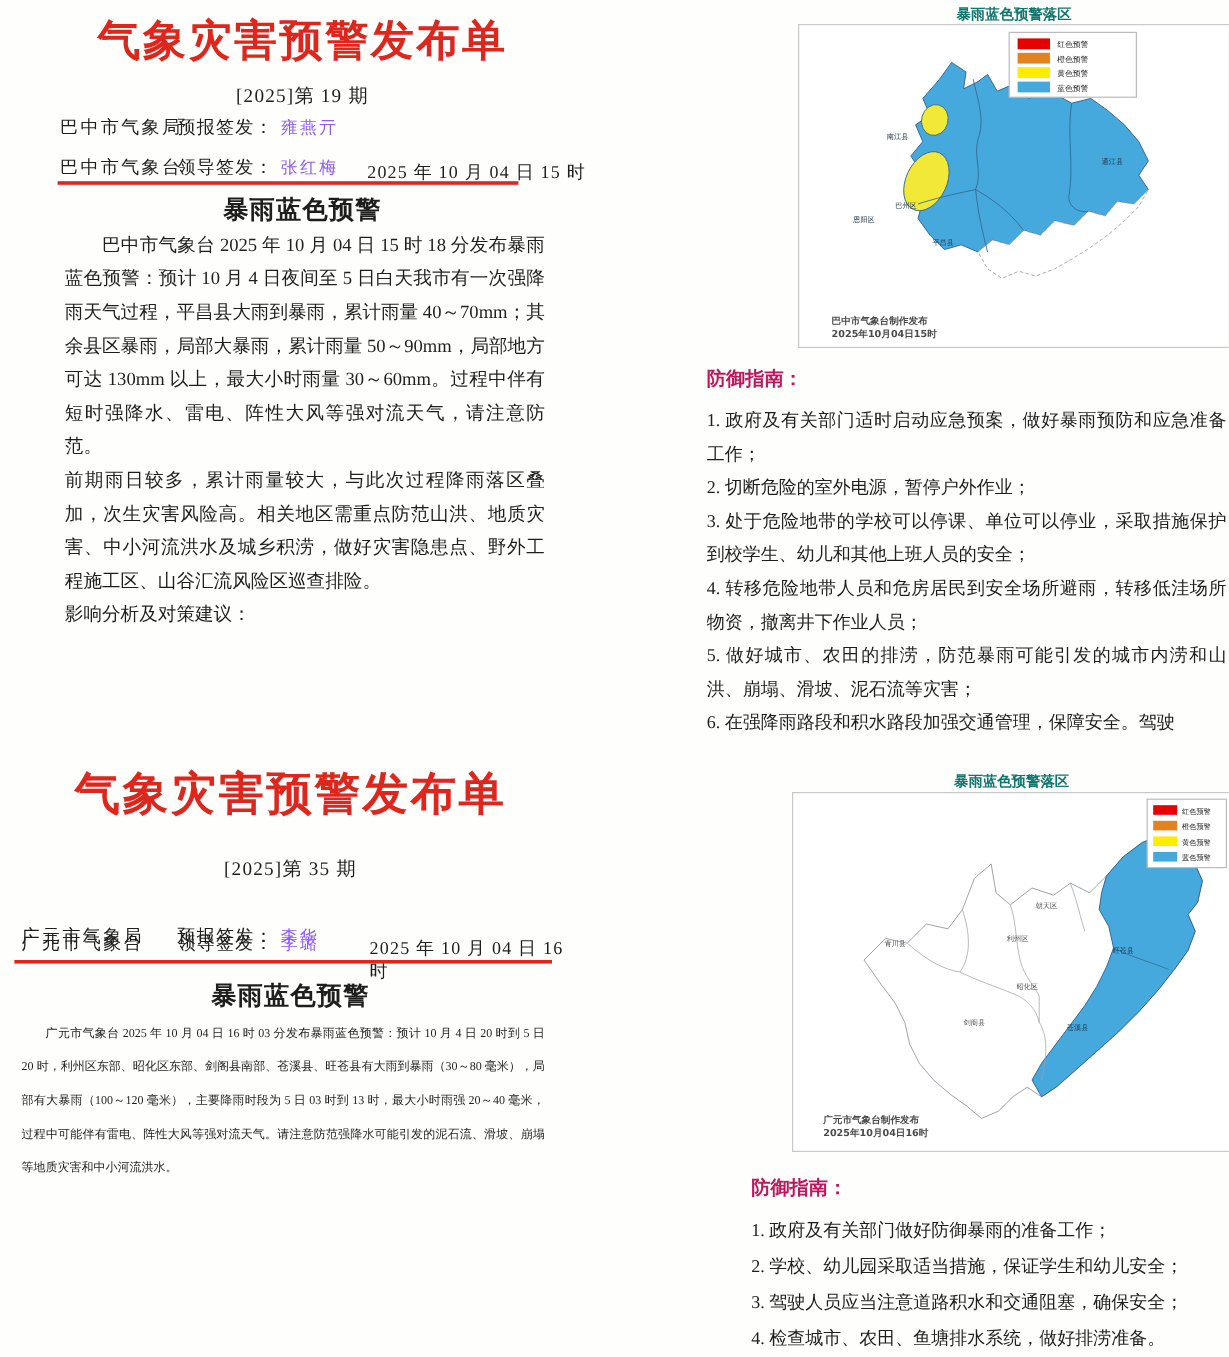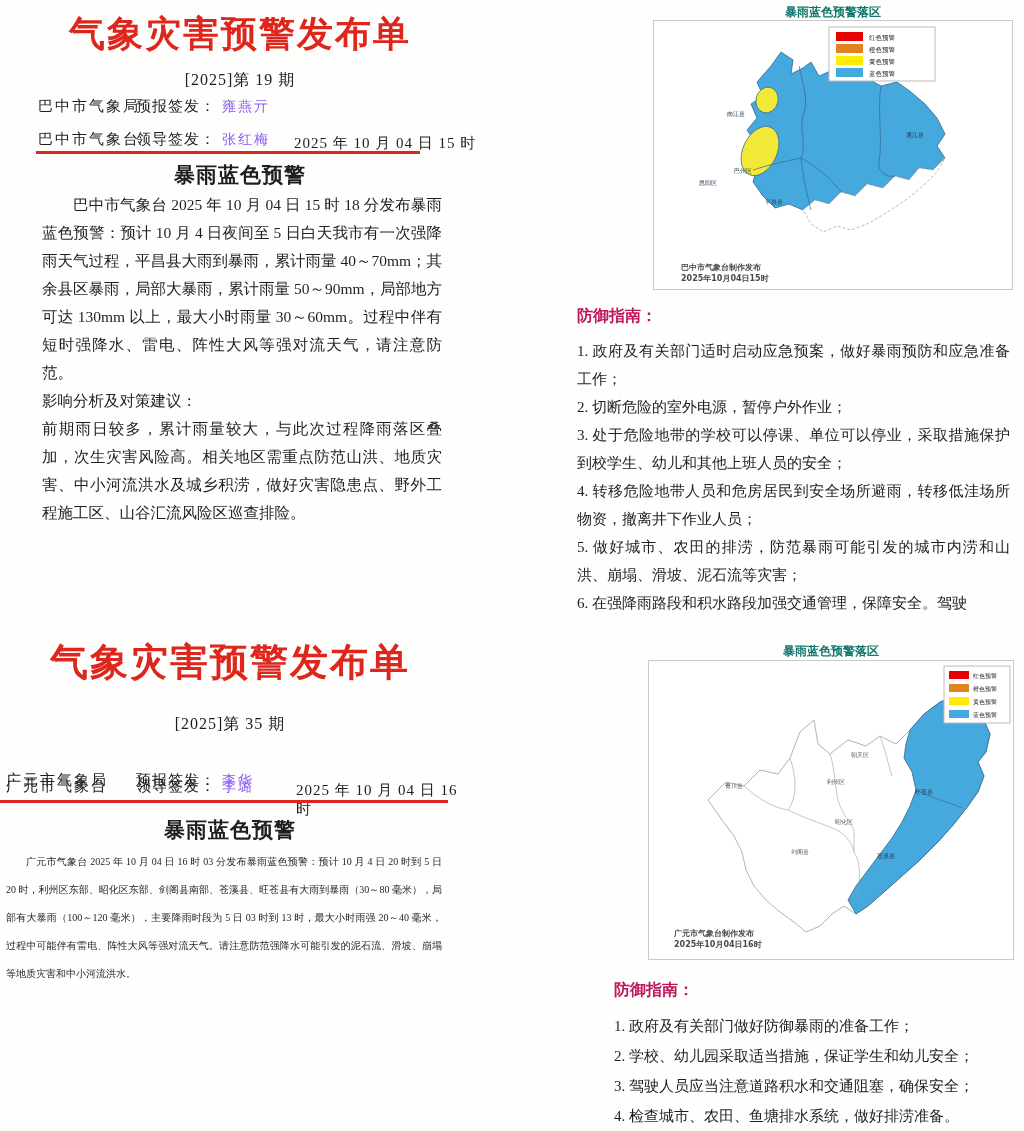--- a/index.html
+++ b/index.html
@@ -1,18 +1,18 @@
 <!DOCTYPE html>
 <html><head>
 <meta charset="utf-8">
 <style>
   html,body{margin:0;padding:0;background:#fff;}
   .page{position:relative;width:1024px;height:1131px;background:#fefefc;overflow:hidden;
         font-family:"Liberation Serif","DejaVu Serif",serif;color:#1e1e1e;}
-  .doc{position:absolute;left:0;width:816px;padding-left:41px;}
+  .doc{position:absolute;left:12px;width:816px;padding-left:41px;}
   #doc1{top:0;height:630px;}
   #doc2{top:630px;height:501px;}
   .abs{position:absolute;}
   .main-title{font-family:"Liberation Sans","DejaVu Sans",sans-serif;font-weight:700;
               text-align:center;letter-spacing:2px;line-height:1.1;}
   .issue{text-align:center;font-size:16px;letter-spacing:1px;}
   .org{font-size:15px;letter-spacing:2px;}
   .signlab{font-size:15px;letter-spacing:1px;}
   .signname{font-size:14px;color:#8b5cf6;margin-left:6px;letter-spacing:2px;}
   .datetime{font-size:15px;letter-spacing:1px;}
@@ -58,22 +58,22 @@
       <span class="signname abs" style="left:178px;top:1px;">张红梅</span>
       <span class="datetime abs" style="left:256px;top:4px;">2025 年 10 月 04 日 15 时</span>
     </div>
 
     <div class="abs redline" style="left: 36px; top: 151px; width: 384px; background-color: rgb(223, 38, 28);"></div>
 
     <div class="abs warn-h" style="left:40px;top:161px;width:400px;">暴雨蓝色预警</div>
 
     <div class="abs body-flow b1" style="left:42px;top:191px;width:400px;">
       <p class="indent">巴中市气象台 2025 年 10 月 04 日 15 时 18 分发布暴雨蓝色预警：预计 10 月 4 日夜间至 5 日白天我市有一次强降雨天气过程，平昌县大雨到暴雨，累计雨量 40～70mm；其余县区暴雨，局部大暴雨，累计雨量 50～90mm，局部地方可达 130mm 以上，最大小时雨量 30～60mm。过程中伴有短时强降水、雷电、阵性大风等强对流天气，请注意防范。</p>
+      <p>前期雨日较多，累计雨量较大，与此次过程降雨落区叠加，次生灾害风险高。相关地区需重点防范山洪、地质灾害、中小河流洪水及城乡积涝，做好灾害隐患点、野外工程施工区、山谷汇流风险区巡查排险。</p>
       <p>影响分析及对策建议：</p>
-      <p>前期雨日较多，累计雨量较大，与此次过程降雨落区叠加，次生灾害风险高。相关地区需重点防范山洪、地质灾害、中小河流洪水及城乡积涝，做好灾害隐患点、野外工程施工区、山谷汇流风险区巡查排险。</p>
     </div>
 
     <div class="abs map-title" style="left:653px;top:4px;width:360px;">暴雨蓝色预警落区</div>
 
     <svg class="abs" style="left:653px;top:20px;" width="360" height="270" viewBox="0 0 360 270">
       <rect x="0.5" y="0.5" width="359" height="269" fill="#ffffff" stroke="#c9c9c9"></rect>
 
       <path stroke="#34658c" stroke-width="0.8" d="M118,46 L128,32 L140,40 L138,54 L150,48 L158,42 L166,56 L180,50 L192,62 L210,56 L228,66 L244,62
                L258,72 L272,84 L284,98 L292,114 L284,126 L292,138 L280,150 L266,148 L256,160 L242,156 L230,168
                L214,164 L202,176 L188,172 L176,184 L162,180 L150,190 L136,184 L122,188 L110,176 L100,162 L104,148

